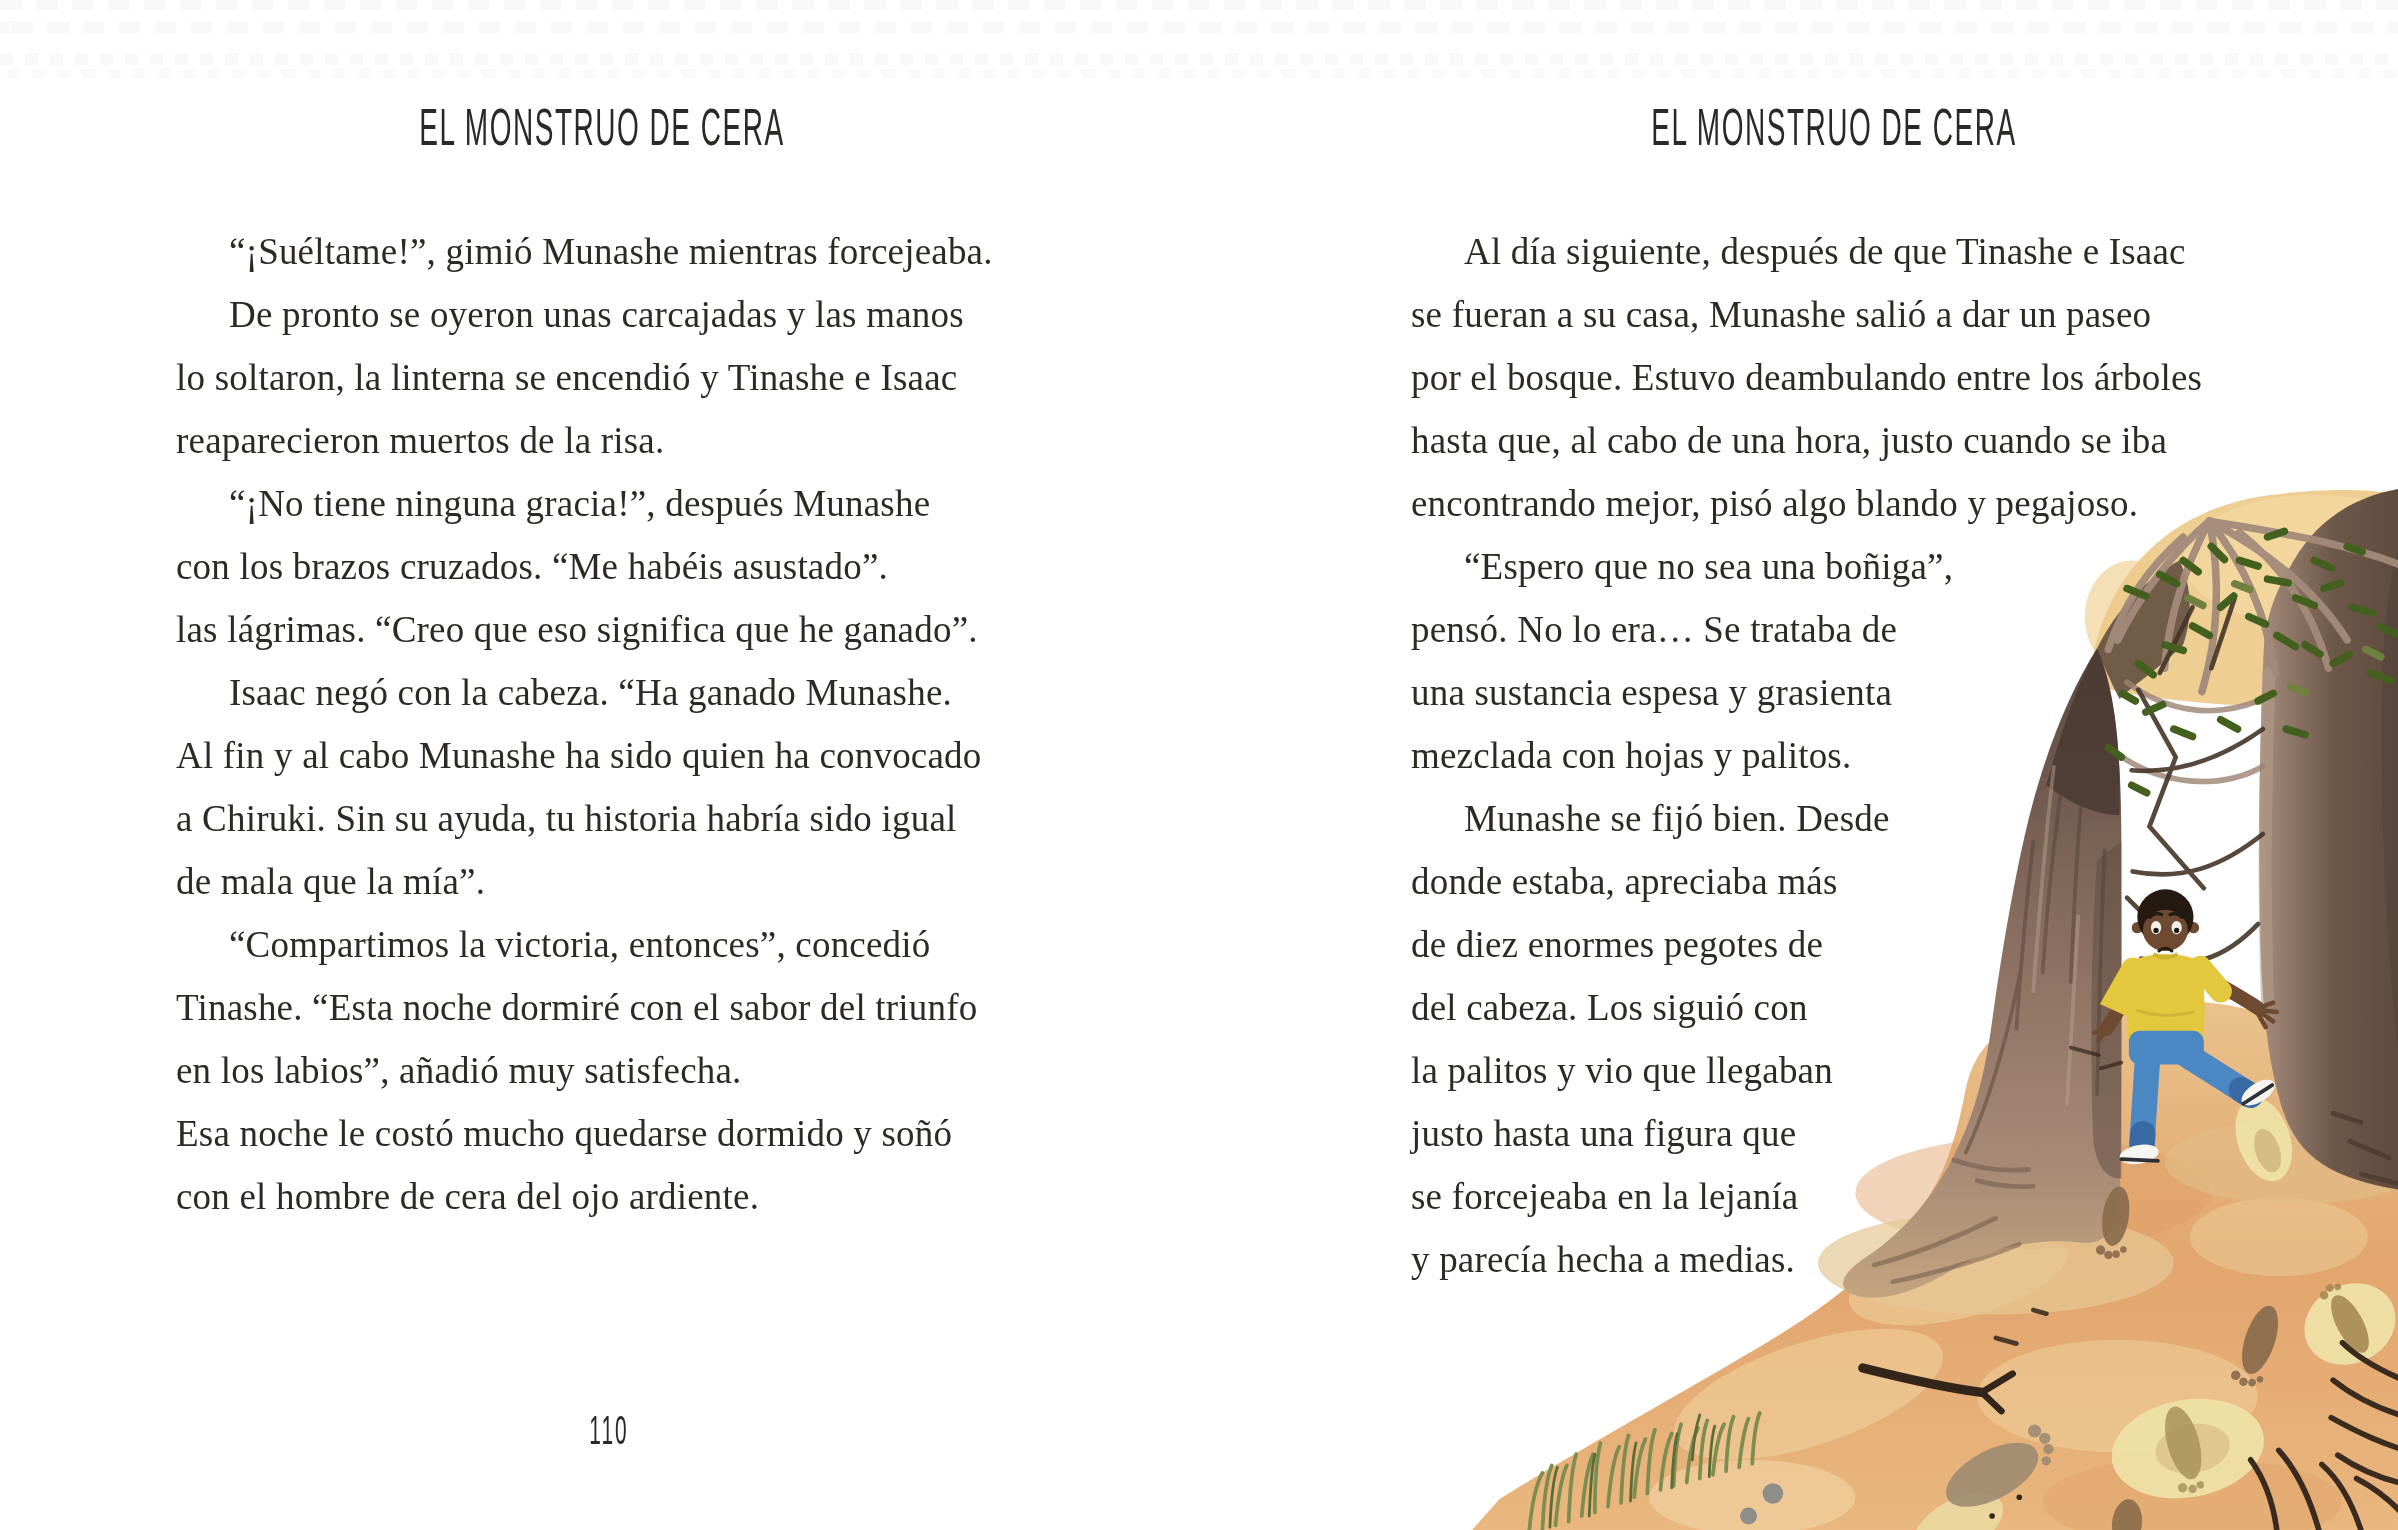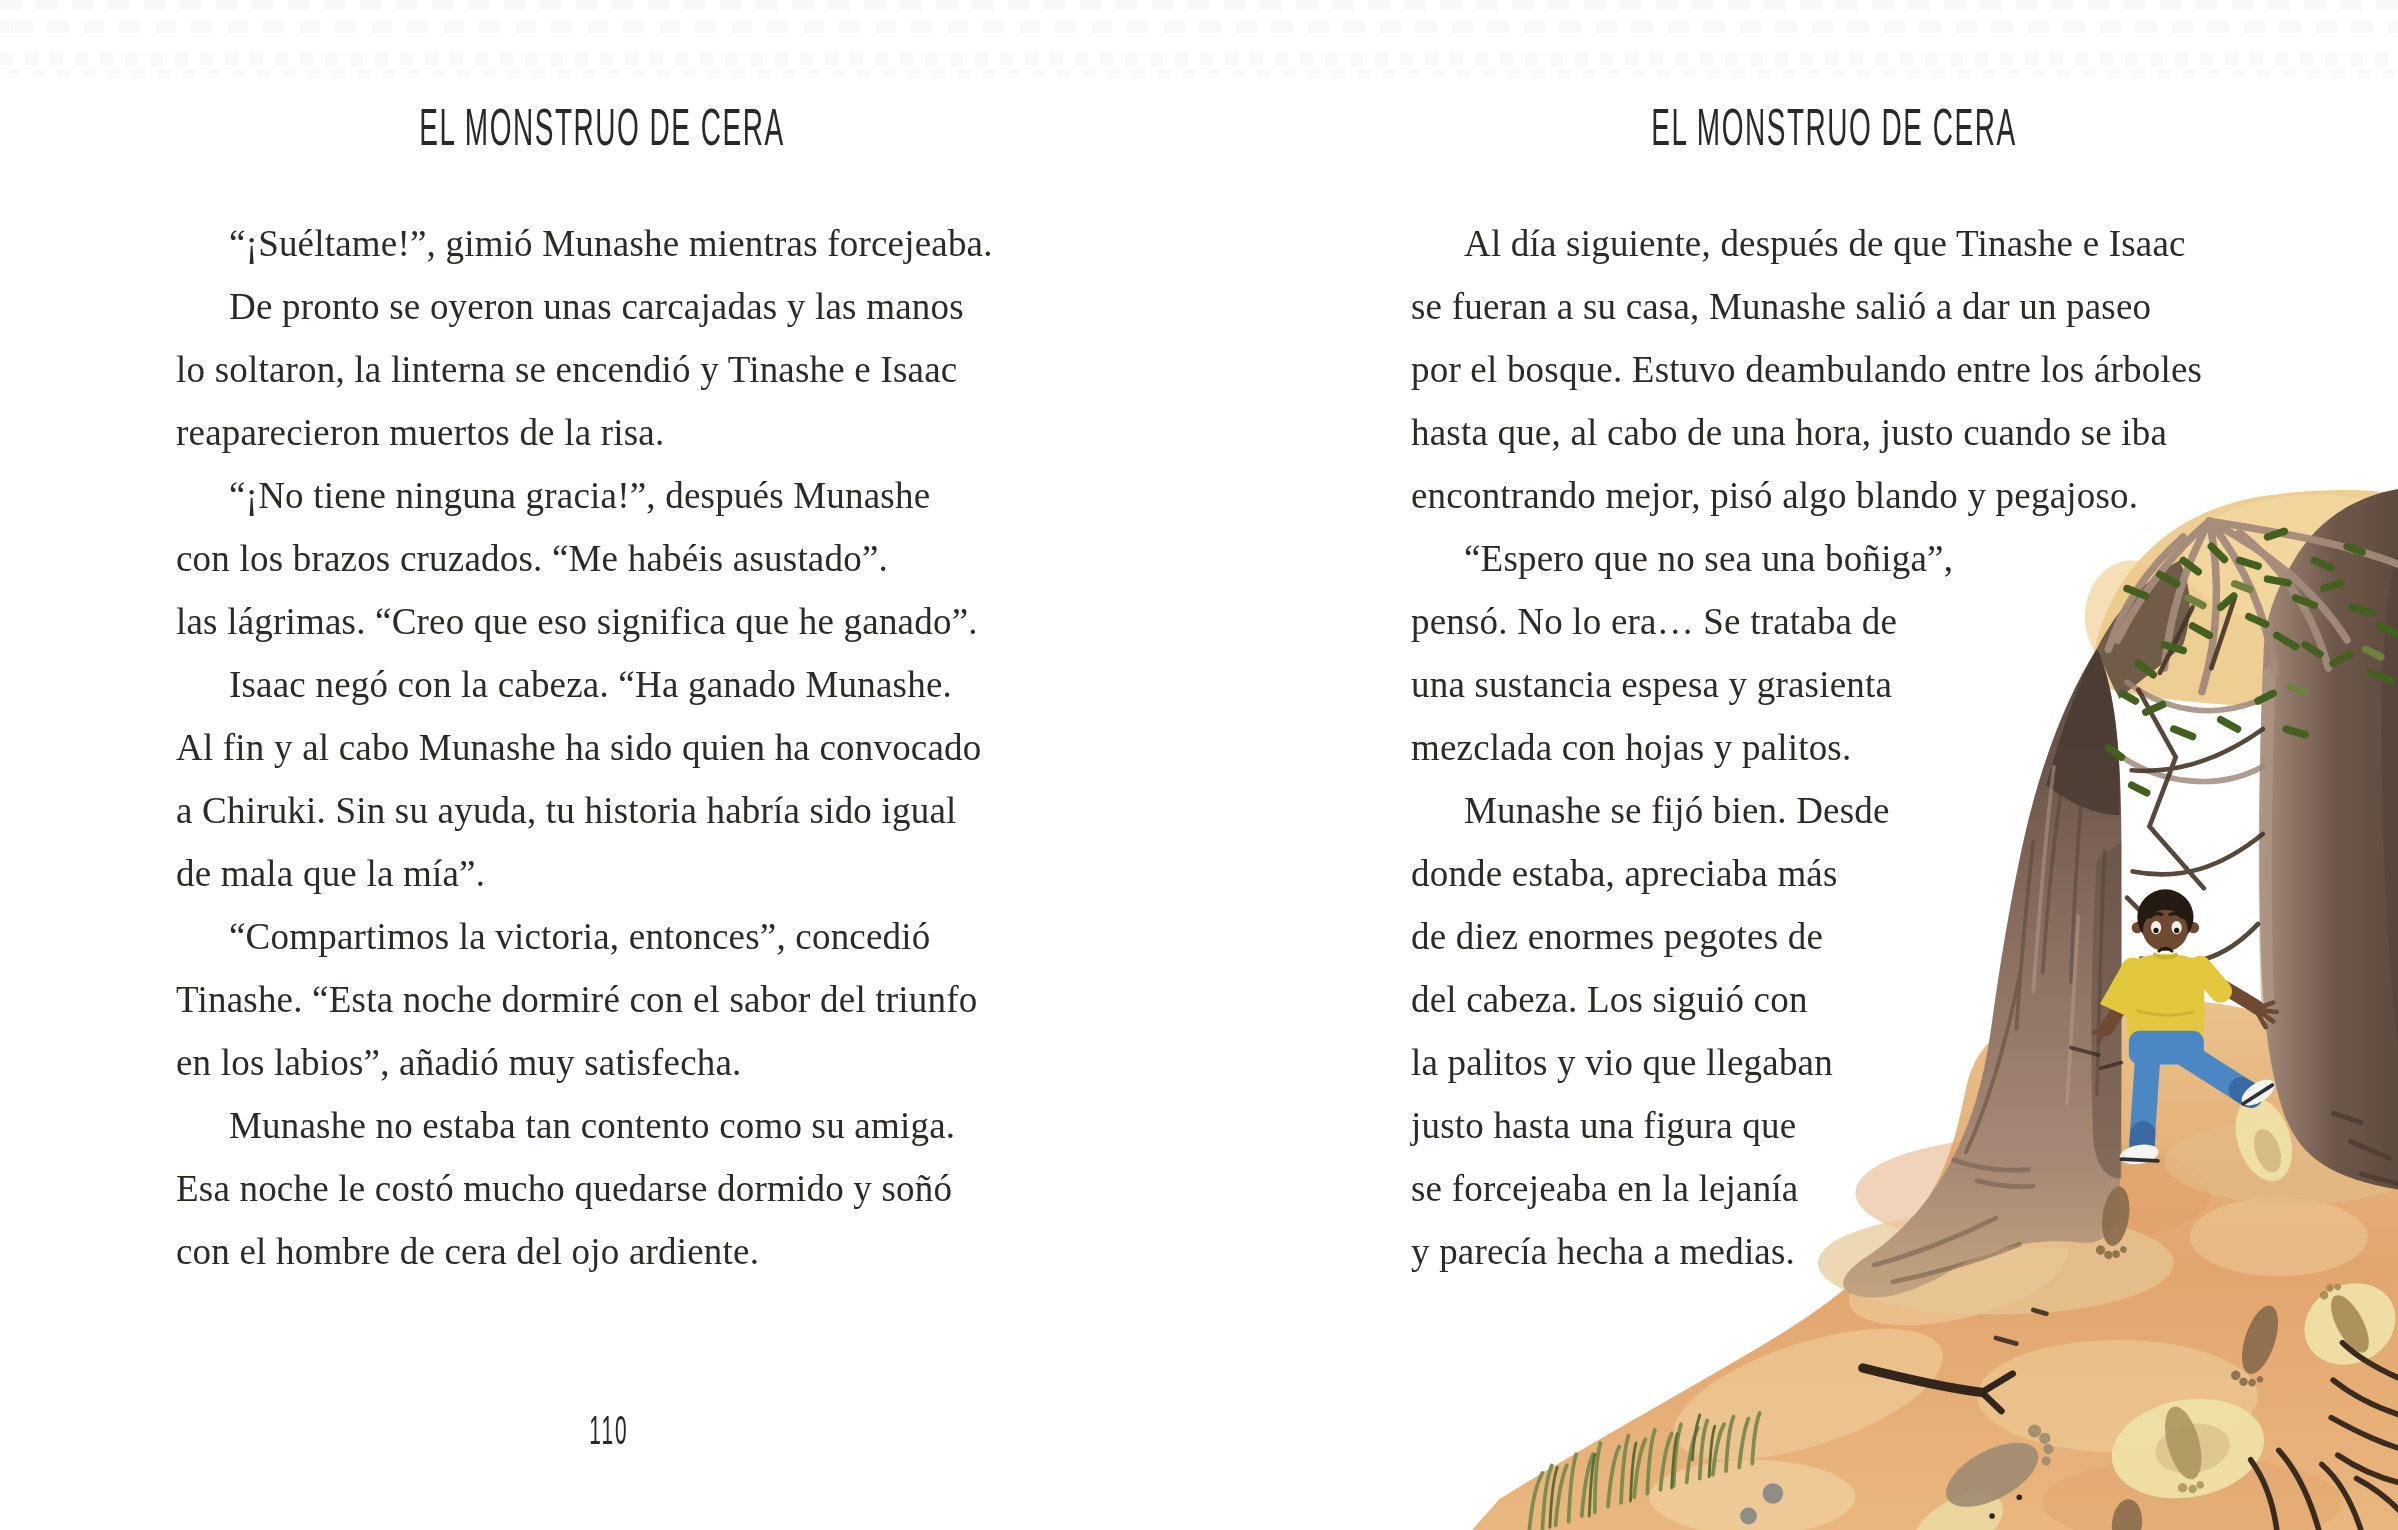--- a/index.html
+++ b/index.html
@@ -16,21 +16,21 @@
   .page.left{left:0;}
   .page.right{left:1199px;}
 
   .chapter{position:absolute;top:97px;margin:0;white-space:nowrap;
            font-family:"Liberation Sans","DejaVu Sans",sans-serif;
            font-size:35px;font-weight:400;letter-spacing:1.9px;color:#2b2927;
            transform:translateX(-50%) scale(0.8,1.5);transform-origin:top center;}
   .page.left  .chapter{left:574px;}
   .page.right .chapter{left:607px;}
 
-  .text-col{position:absolute;top:212px;}
+  .text-col{position:absolute;top:220px;}
   .page.left  .text-col{left:148px;width:899px;}
   .page.right .text-col{left:184px;width:862px;}
   .line{height:63px;line-height:63px;font-size:37px;white-space:nowrap;
         letter-spacing:0.2px;text-align:left;}
   .line.indent{padding-left:53px;}
 
   .pageno{position:absolute;left:581px;top:1407px;white-space:nowrap;
           font-family:"Liberation Sans","DejaVu Sans",sans-serif;
           font-size:29px;letter-spacing:2.8px;color:#2b2927;
           transform:translateX(-50%) scale(0.72,1.42);transform-origin:top center;}
@@ -56,21 +56,20 @@
         <div class="line indent">“¡No tiene ninguna gracia!”, después Munashe</div>
         <div class="line">con los brazos cruzados. “Me habéis asustado”.</div>
         <div class="line">las lágrimas. “Creo que eso significa que he ganado”.</div>
         <div class="line indent">Isaac negó con la cabeza. “Ha ganado Munashe.</div>
         <div class="line">Al fin y al cabo Munashe ha sido quien ha convocado</div>
         <div class="line">a Chiruki. Sin su ayuda, tu historia habría sido igual</div>
         <div class="line">de mala que la mía”.</div>
         <div class="line indent">“Compartimos la victoria, entonces”, concedió</div>
         <div class="line">Tinashe. “Esta noche dormiré con el sabor del triunfo</div>
         <div class="line">en los labios”, añadió muy satisfecha.</div>
-        <div class="line indent">Munashe no estaba tan contento como su amiga.</div>
         <div class="line">Esa noche le costó mucho quedarse dormido y soñó</div>
         <div class="line">con el hombre de cera del ojo ardiente.</div>
       </div>
     <div class="pageno">110</div>
   </section>
 
   <section class="page right">
     <h1 class="chapter">EL MONSTRUO DE CERA</h1>
     <div class="text-col" id="rightcol">
         <div class="line indent">Al día siguiente, después de que Tinashe e Isaac</div>

